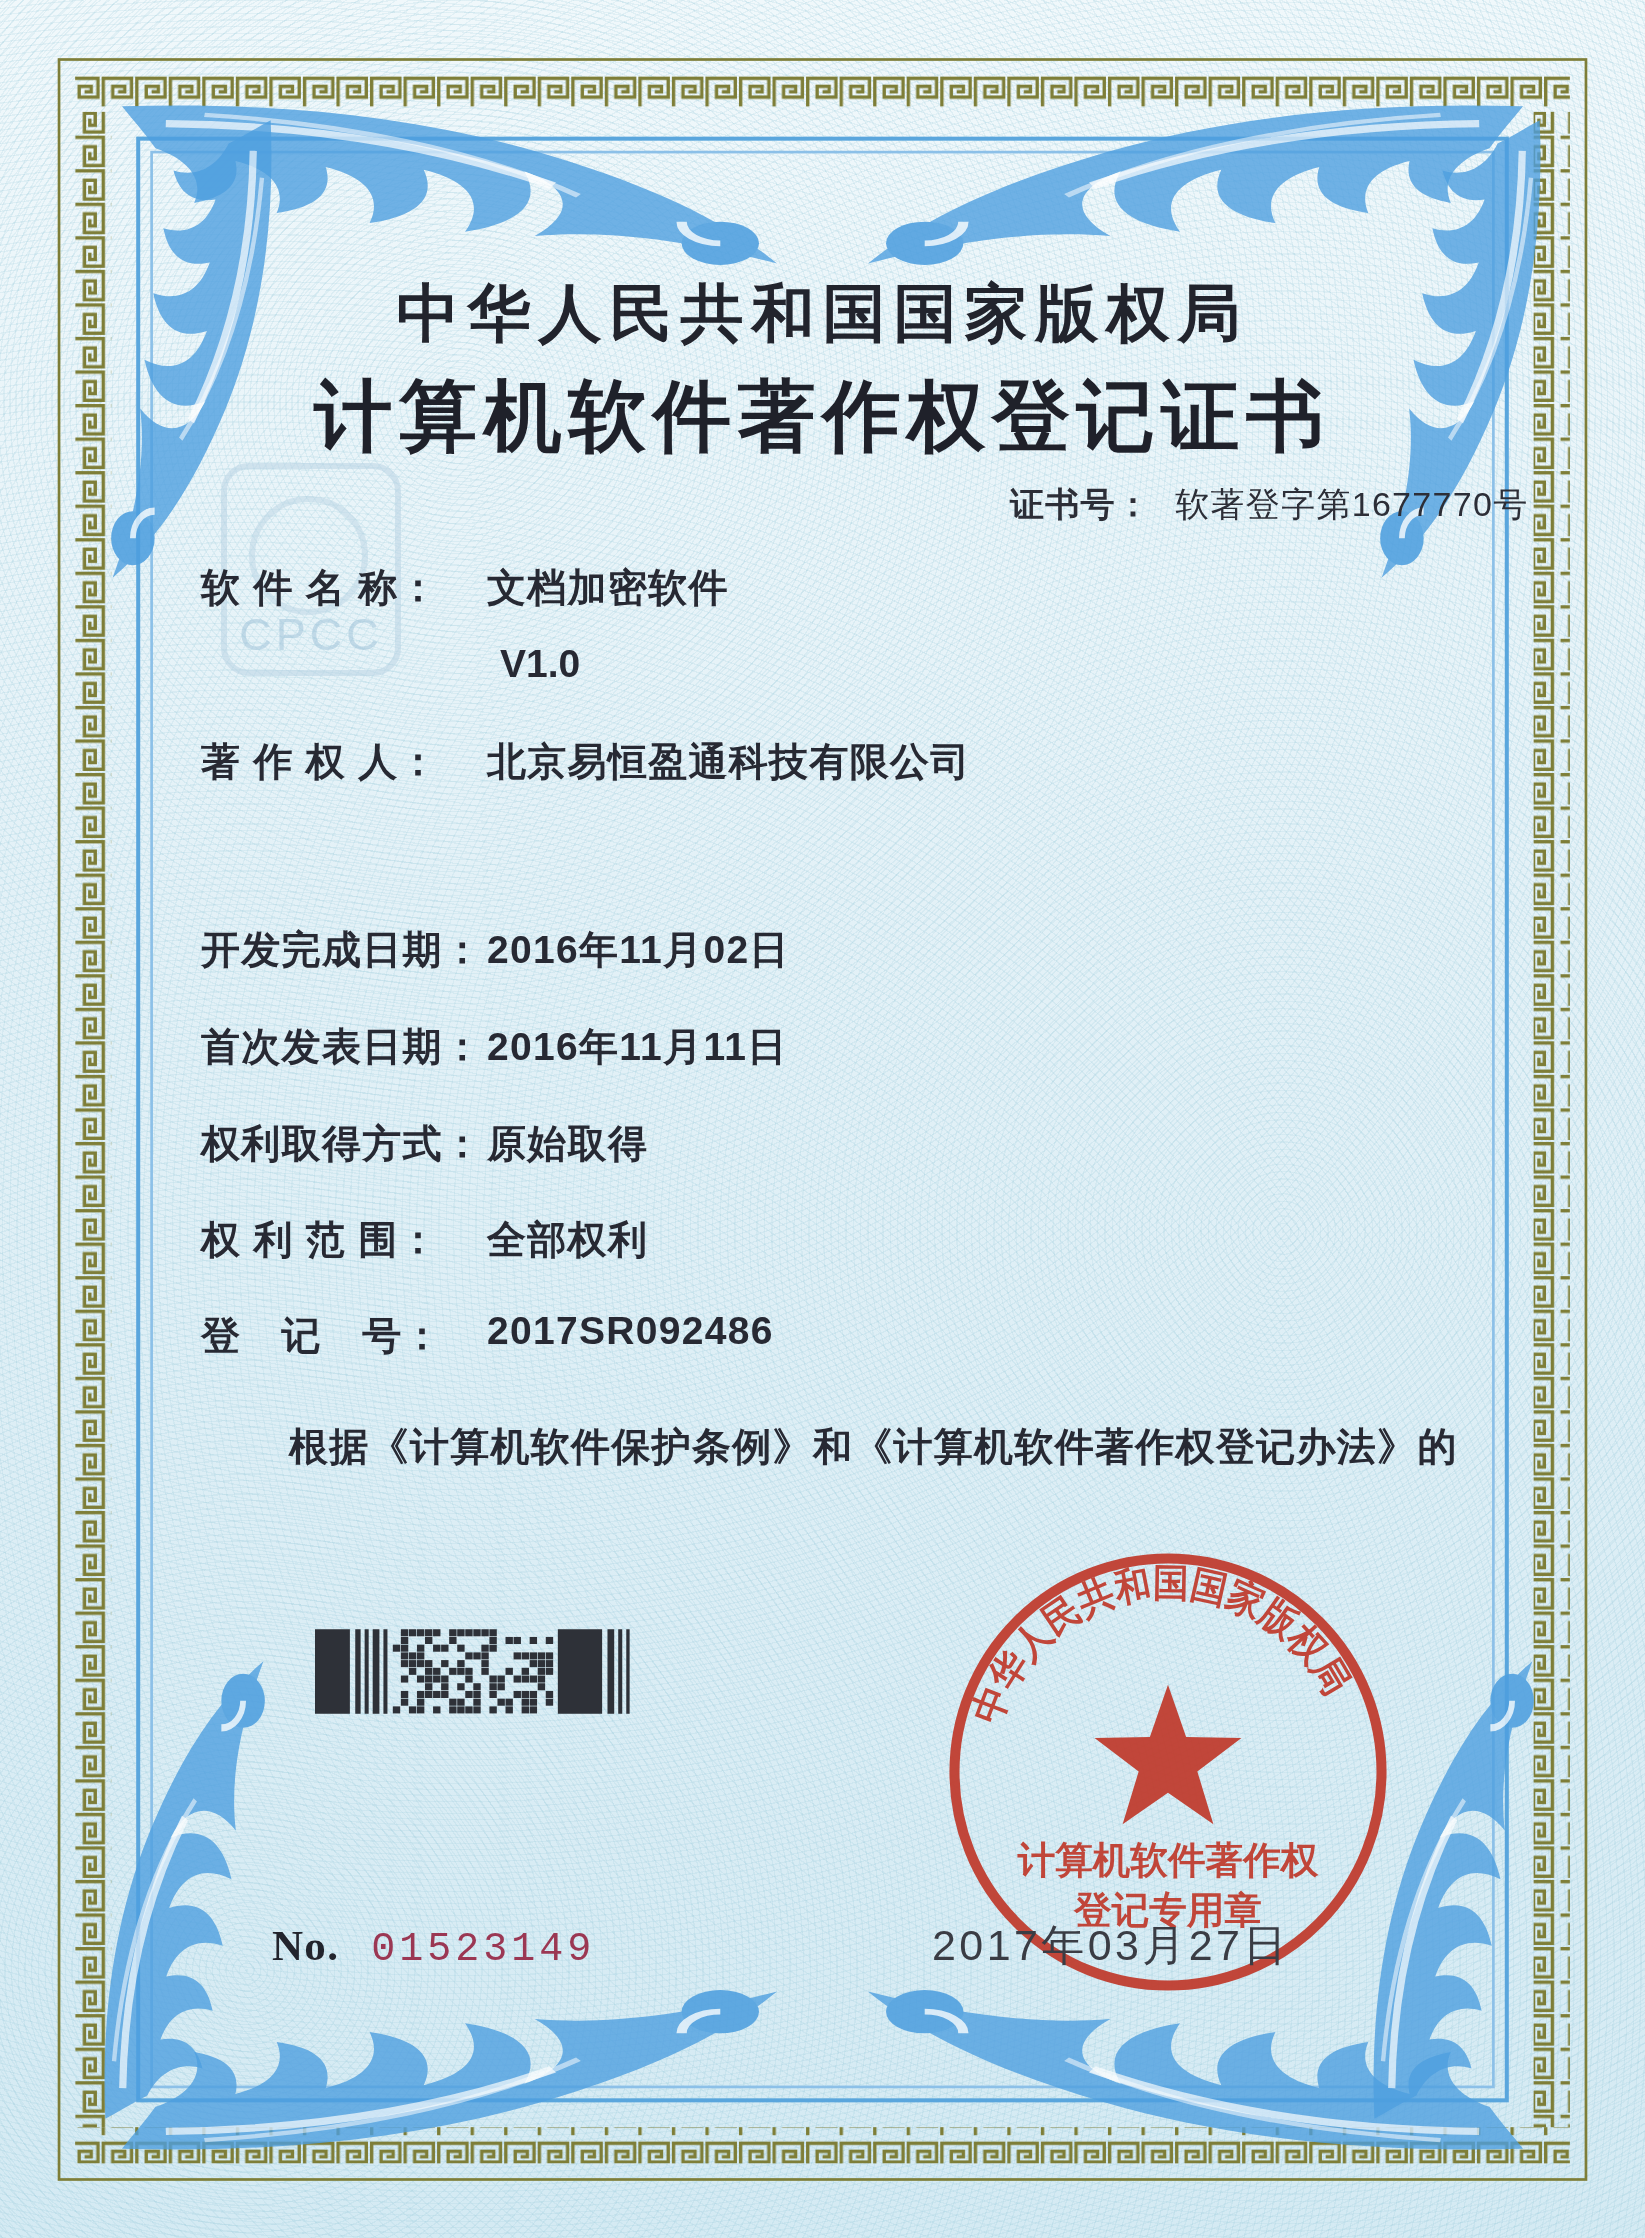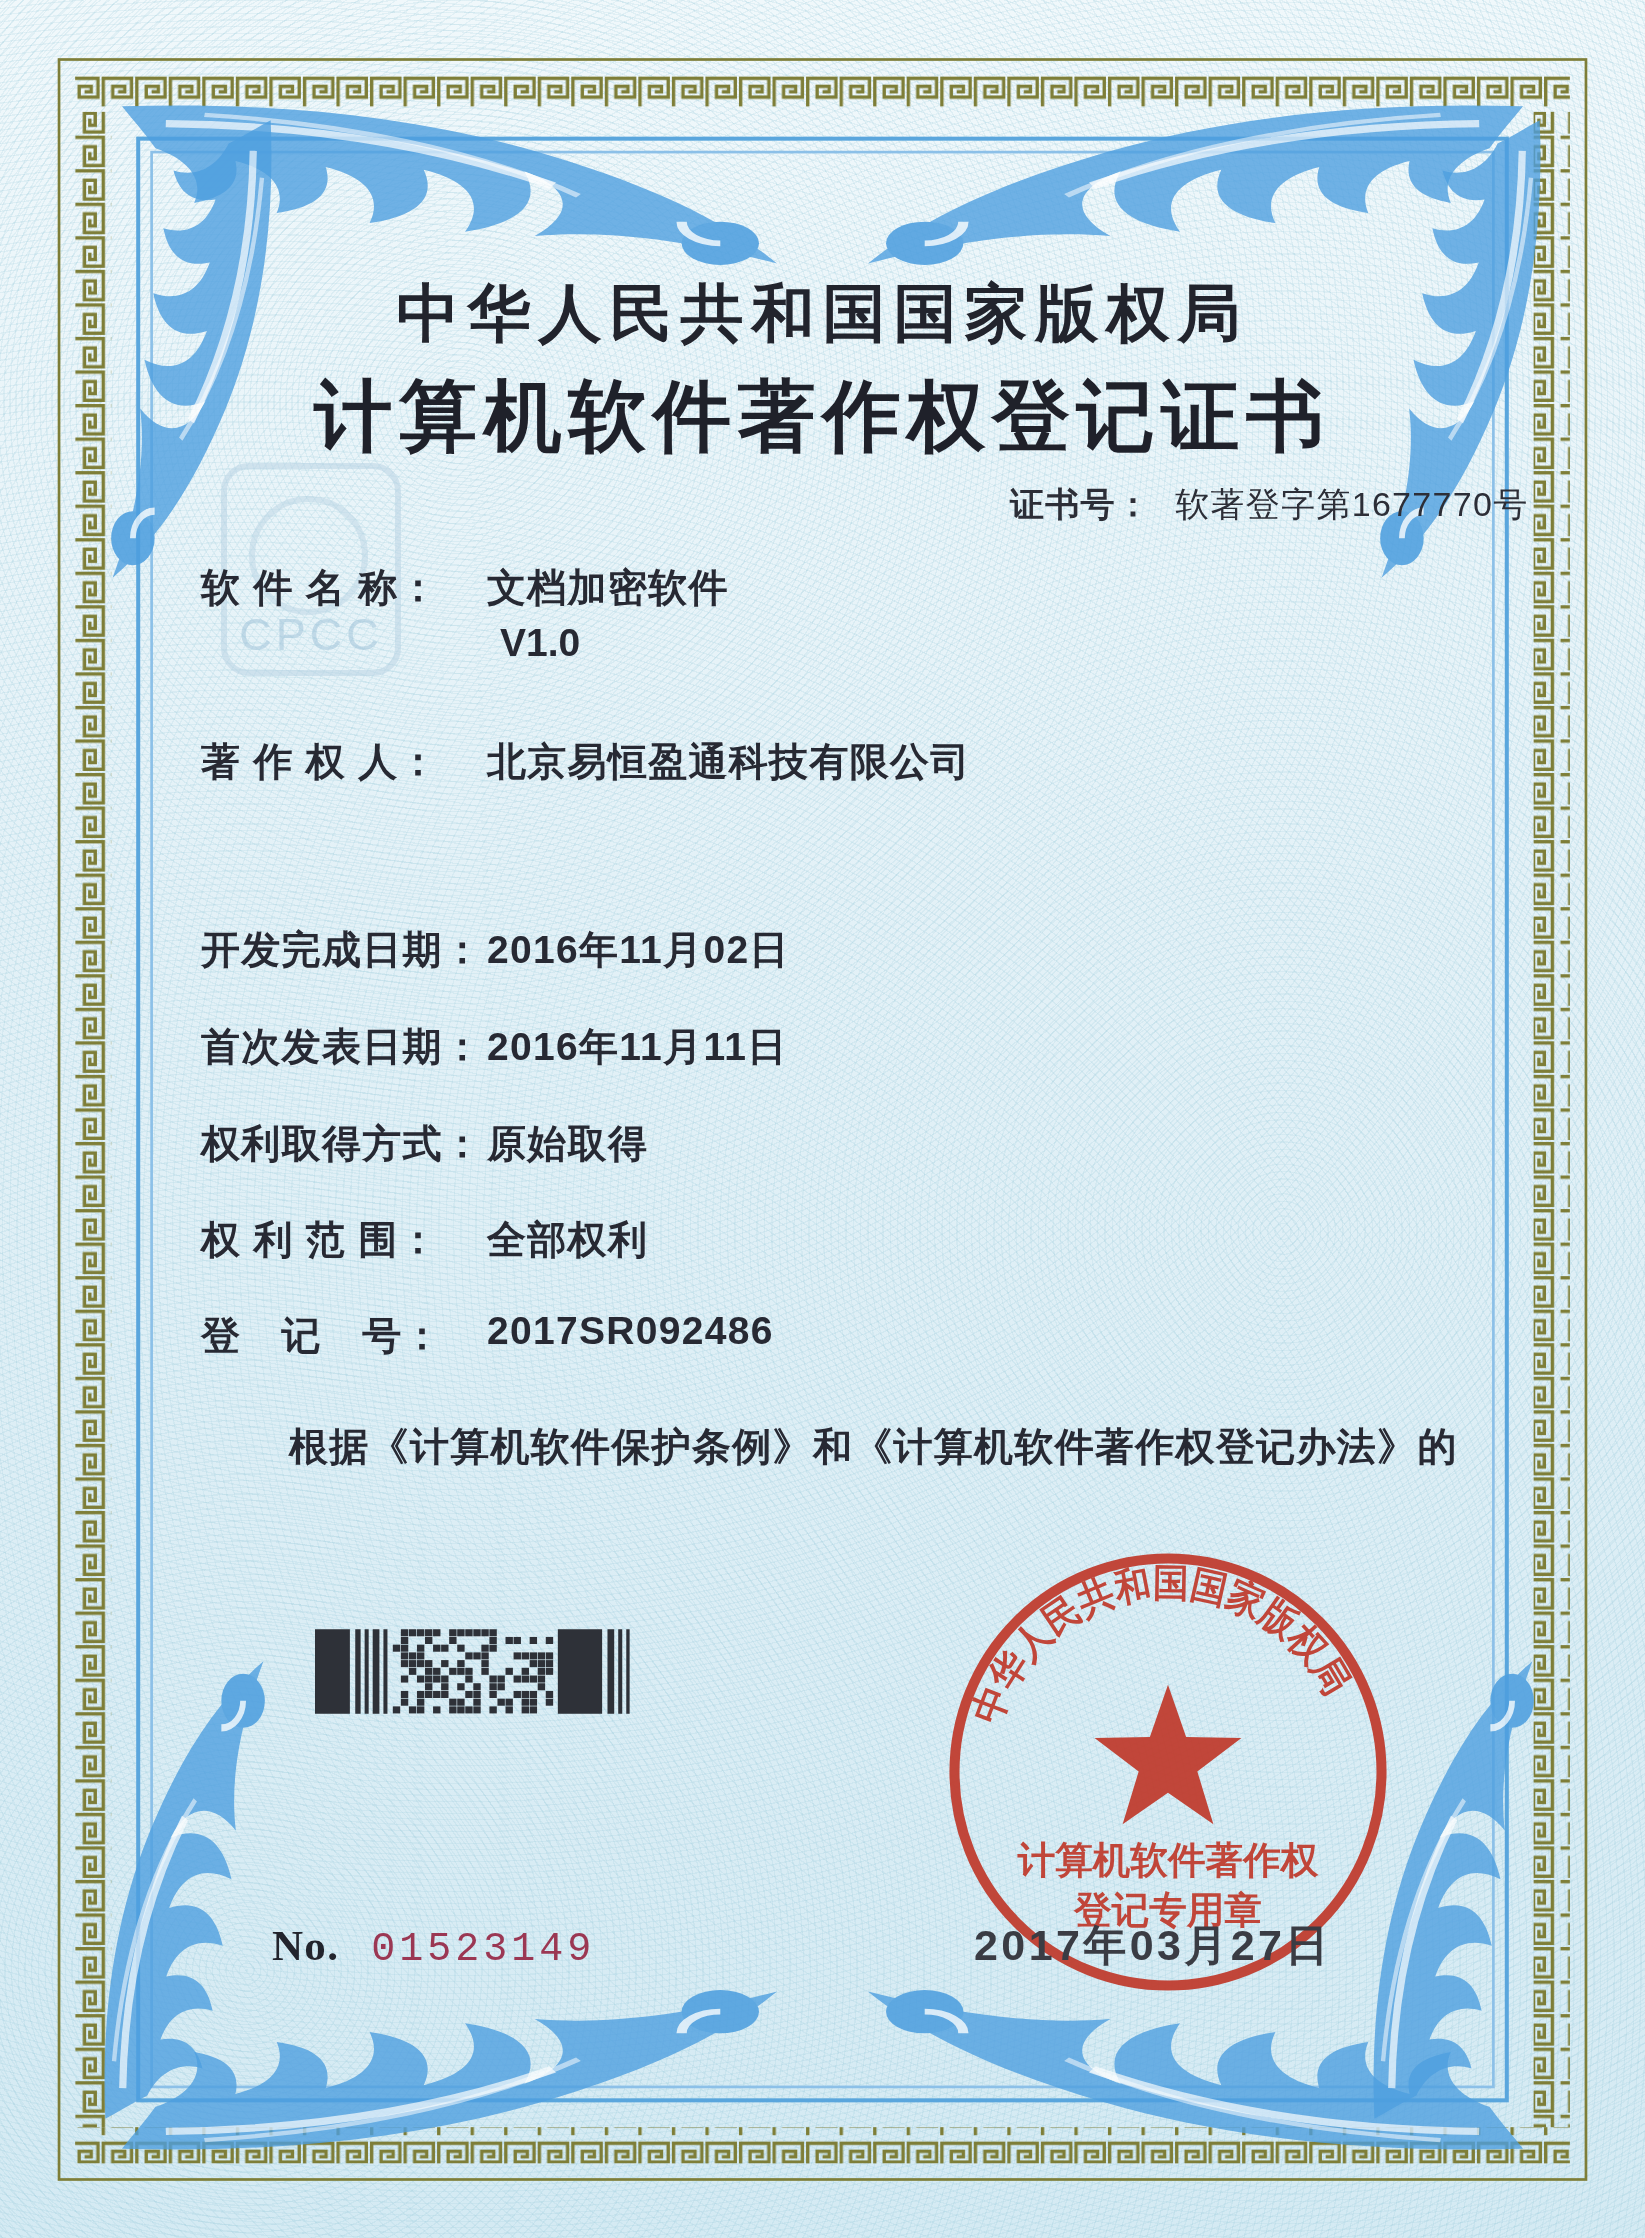--- a/index.html
+++ b/index.html
@@ -35,27 +35,27 @@
   .main-title{
     left:0;top:365px;width:100%;text-align:center;
     font-family:Liberation Serif, serif;
     font-size:78px;font-weight:700;letter-spacing:6.7px;color:#1f212a;
   }
   .certline{left:1010px;top:482px;font-size:34px;color:#2c2e37;letter-spacing:1.3px;}
   .certline .lbl{margin-right:24px;font-weight:700;}
   .row{left:0;top:0;width:100%;font-size:39px;color:#272933;font-weight:700;}
   .row .lbl{position:absolute;left:201px;white-space:pre;letter-spacing:1.3px;text-align:center;}
   .row .val{position:absolute;left:487px;white-space:pre;letter-spacing:1.3px;}
-  .version{left:500px;top:621px;font-size:39px;font-weight:700;color:#272933;}
+  .version{left:500px;top:642px;font-size:39px;font-weight:700;color:#272933;}
   .stmt{font-size:39px;color:#272933;font-weight:700;letter-spacing:1.3px;white-space:pre;}
   .stmt1{left:289px;top:1420px;}
   .stmt2{left:201px;top:1511px;}
   .barcode{left:315px;top:1629px;width:322px;height:85px;}
   .seal{left:933px;top:1537px;}
-  .issue-date{left:974px;top:1917px;font-size:43px;font-weight:700;color:#3a3c44;letter-spacing:3.4px;}
+  .issue-date{left:932px;top:1917px;font-size:43px;font-weight:400;color:#3a3c44;letter-spacing:3.4px;}
   .serial{left:272px;top:1921px;font-size:43px;color:#22242d;}
   .serial .no{font-family:"Liberation Serif","DejaVu Serif",serif;font-weight:700;letter-spacing:1.3px;}
   .serial .digits{
     font-family:"Liberation Mono","DejaVu Sans Mono",monospace;
     color:#9b3753;font-size:40px;letter-spacing:4px;margin-left:32px;font-weight:400;
   }
 </style>
 </head>
 <body>
 

